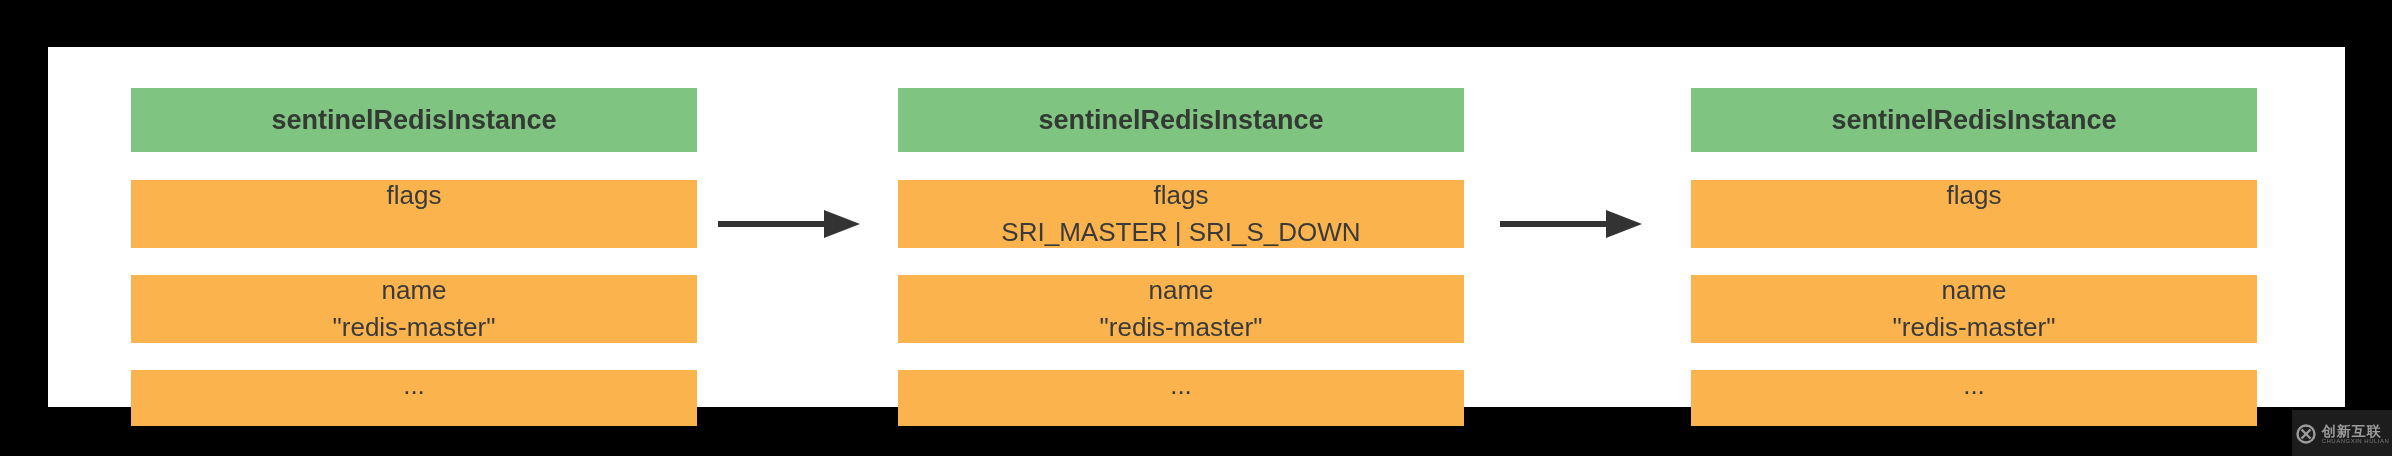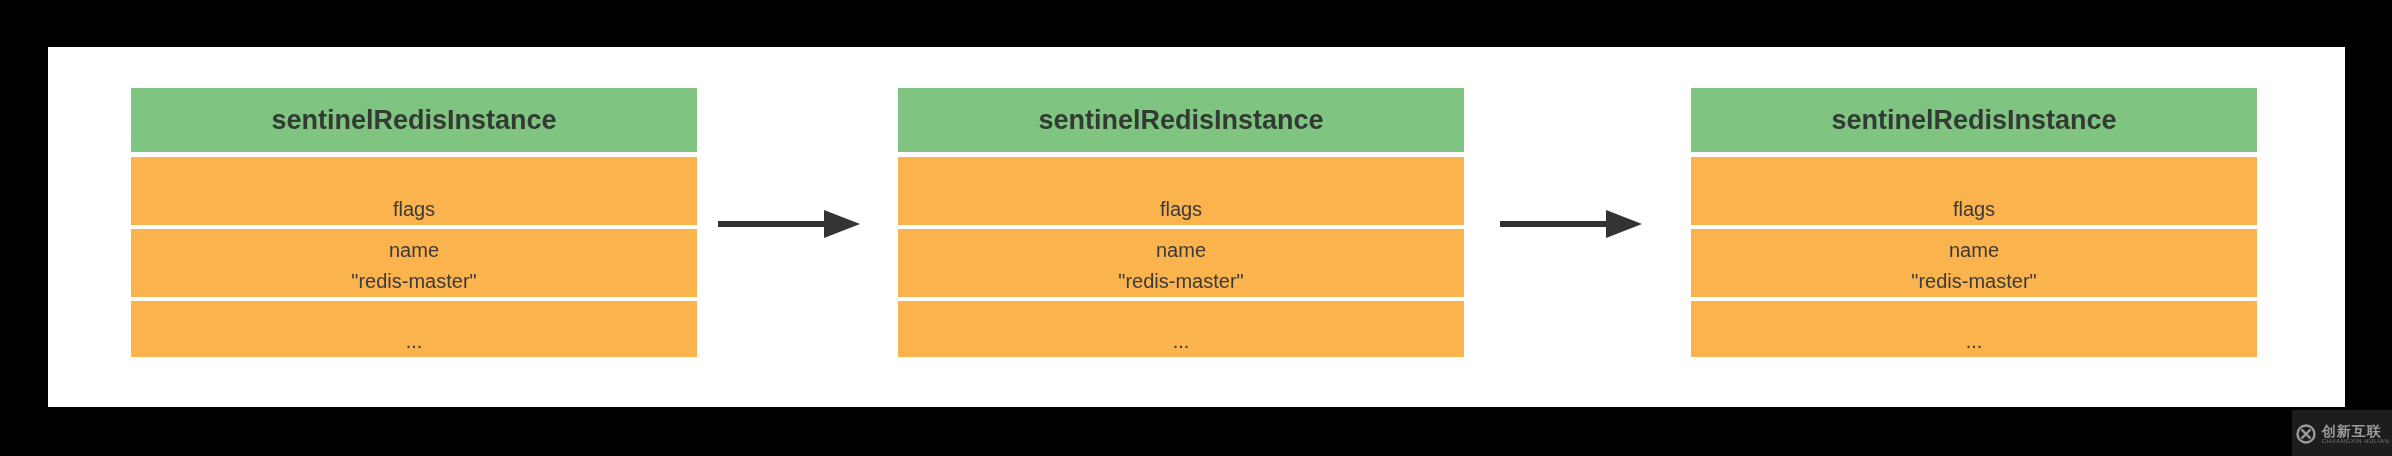--- a/index.html
+++ b/index.html
@@ -26,24 +26,25 @@
     height: 64px; line-height: 64px;
     background: #7fc481;
     color: #333a33;
     font-size: 27px; font-weight: bold;
     text-align: center;
     margin-bottom: 5px;
   }
   .box-row {
     background: #fab34d;
     color: #3a3a3a;
-    font-size: 20px; line-height: 31px;
+    font-size: 26px; line-height: 31px;
     text-align: center;
-    display: flex; flex-direction: column; justify-content: flex-end;
+    display: flex; flex-direction: column; justify-content: space-between;
     margin-bottom: 4px;
+    margin-top: 23px;
   }
   .row-flags, .row-name { height: 68px; }
   .row-dots { height: 56px; margin-bottom: 0; }
   .row-line:empty { display: none; }
 
   .arrow {
     position: absolute; top: 162px; width: 142px; height: 30px;
   }
 
   .watermark {
@@ -80,20 +81,21 @@
 
     <svg class="arrow" style="left:670px" viewBox="0 0 142 30">
       <line x1="0" y1="15" x2="112" y2="15" stroke="#333333" stroke-width="6"></line>
       <polygon points="106,1 142,15 106,29" fill="#333333"></polygon>
     </svg>
 
     <div class="struct-box" style="left:834px">
       <div class="box-header">sentinelRedisInstance</div>
       <div class="box-row row-flags">
         <span class="row-line">flags</span>
+        <span class="row-line">SRI_MASTER | SRI_S_DOWN</span>
       </div>
       <div class="box-row row-name">
         <span class="row-line">name</span>
         <span class="row-line">"redis-master"</span>
       </div>
       <div class="box-row row-dots">
         <span class="row-line">...</span>
 
       </div>
     </div>

